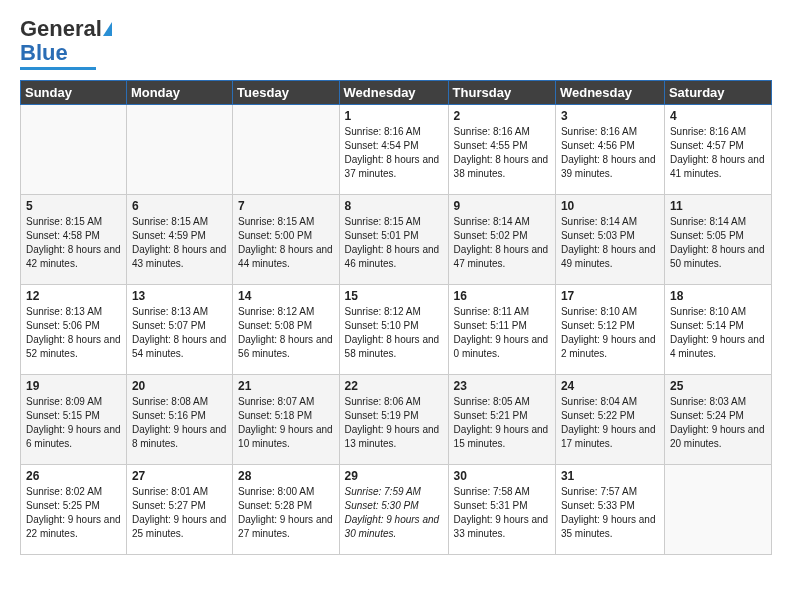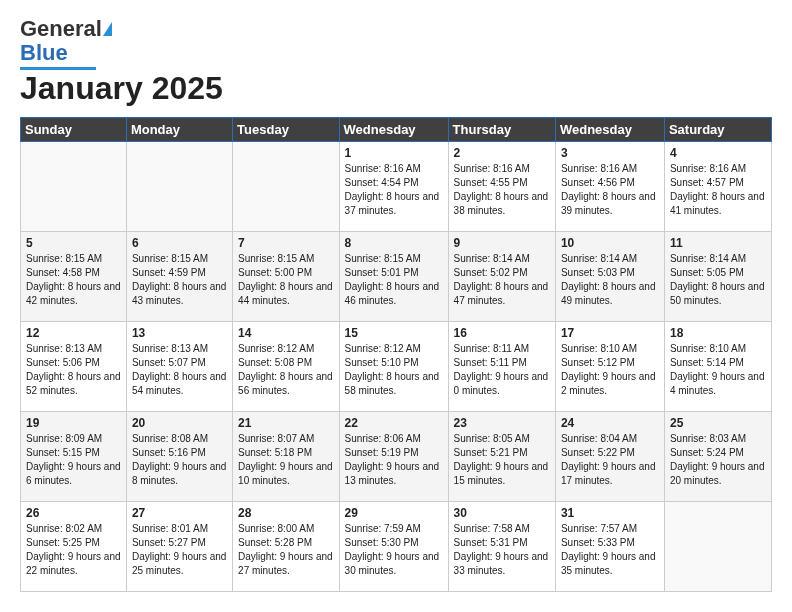--- a/index.html
+++ b/index.html
@@ -90,21 +90,20 @@
       <div style="display:flex; align-items:center;">
         <span style="font-size:22px; font-weight:bold; color:#333;">General</span>
         <span style="display:inline-block; width:0; height:0; border-left:9px solid transparent; border-bottom:14px solid #2a8fd4; margin-left:1px; margin-bottom:0px;"></span>
       </div>
       <div style="display:flex; align-items:center; margin-top:-2px;">
         <span style="font-size:22px; font-weight:bold; color:#2a6db5;">Blue</span>
       </div>
       <div style="width:76px; height:3px; background:#2a8fd4; margin-top:1px;"></div>
     </div>
     <div class="title-block">
-      <div class="month-title">January 2025</div>
     </div>
   </div>
 
   <table class="calendar-table">
     <thead>
       <tr>
       <th>Sunday</th>
           <th>Monday</th>
           <th>Tuesday</th>
           <th>Wednesday</th>
@@ -289,21 +288,21 @@
 Daylight: 9 hours and 25 minutes.</div>
           </td>
           <td>
             <div class="day-number">28</div>
             <div class="day-info" style="white-space: pre-line;">Sunrise: 8:00 AM
 Sunset: 5:28 PM
 Daylight: 9 hours and 27 minutes.</div>
           </td>
           <td>
             <div class="day-number">29</div>
-            <div class="day-info" style="white-space: pre-line;">Sunrise: 7:59 AM
+            <div class="day-info" style="white-space: pre-line; font-style: italic;">Sunrise: 7:59 AM
 Sunset: 5:30 PM
 Daylight: 9 hours and 30 minutes.</div>
           </td>
           <td>
             <div class="day-number">30</div>
             <div class="day-info" style="white-space: pre-line;">Sunrise: 7:58 AM
 Sunset: 5:31 PM
 Daylight: 9 hours and 33 minutes.</div>
           </td>
           <td>

